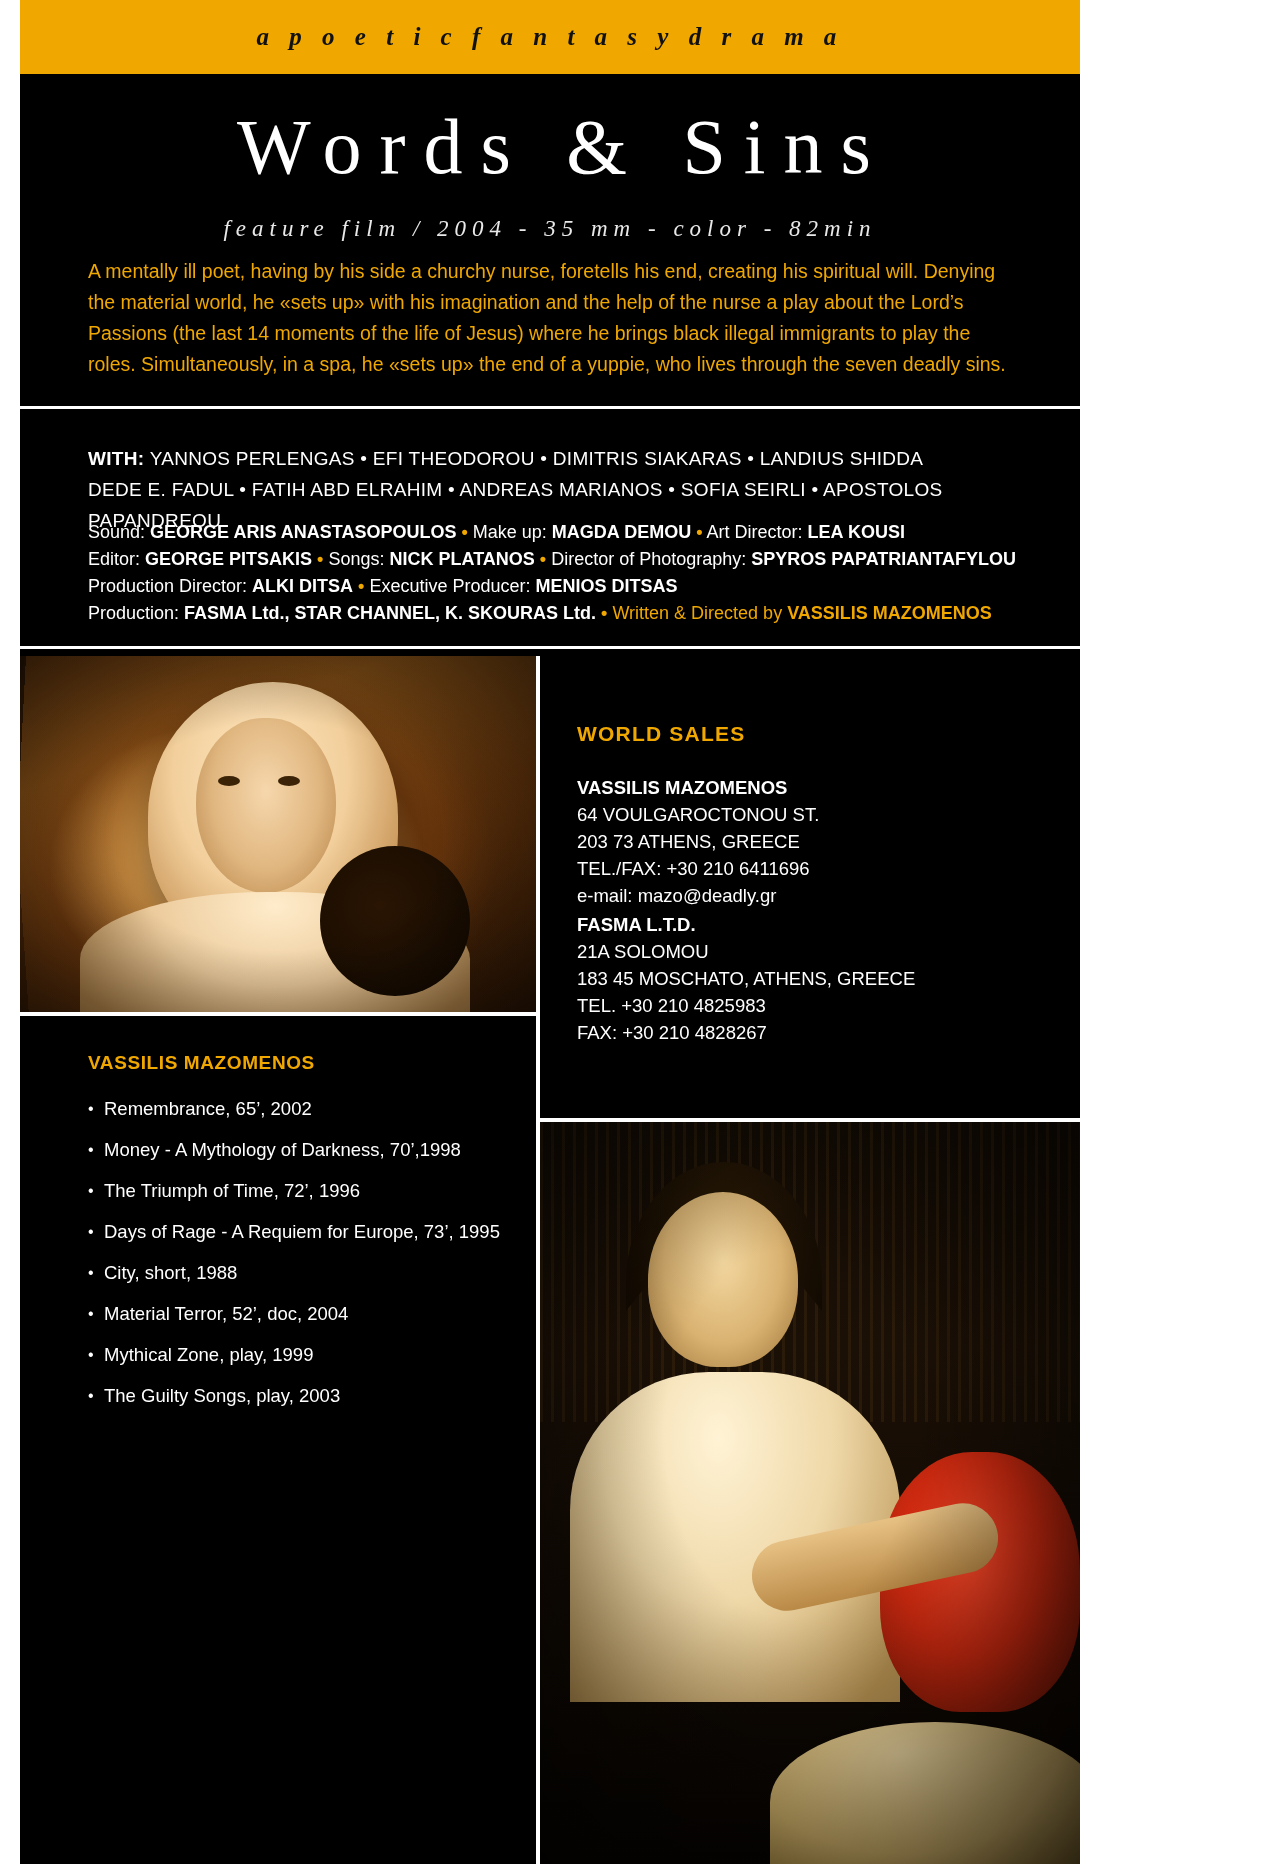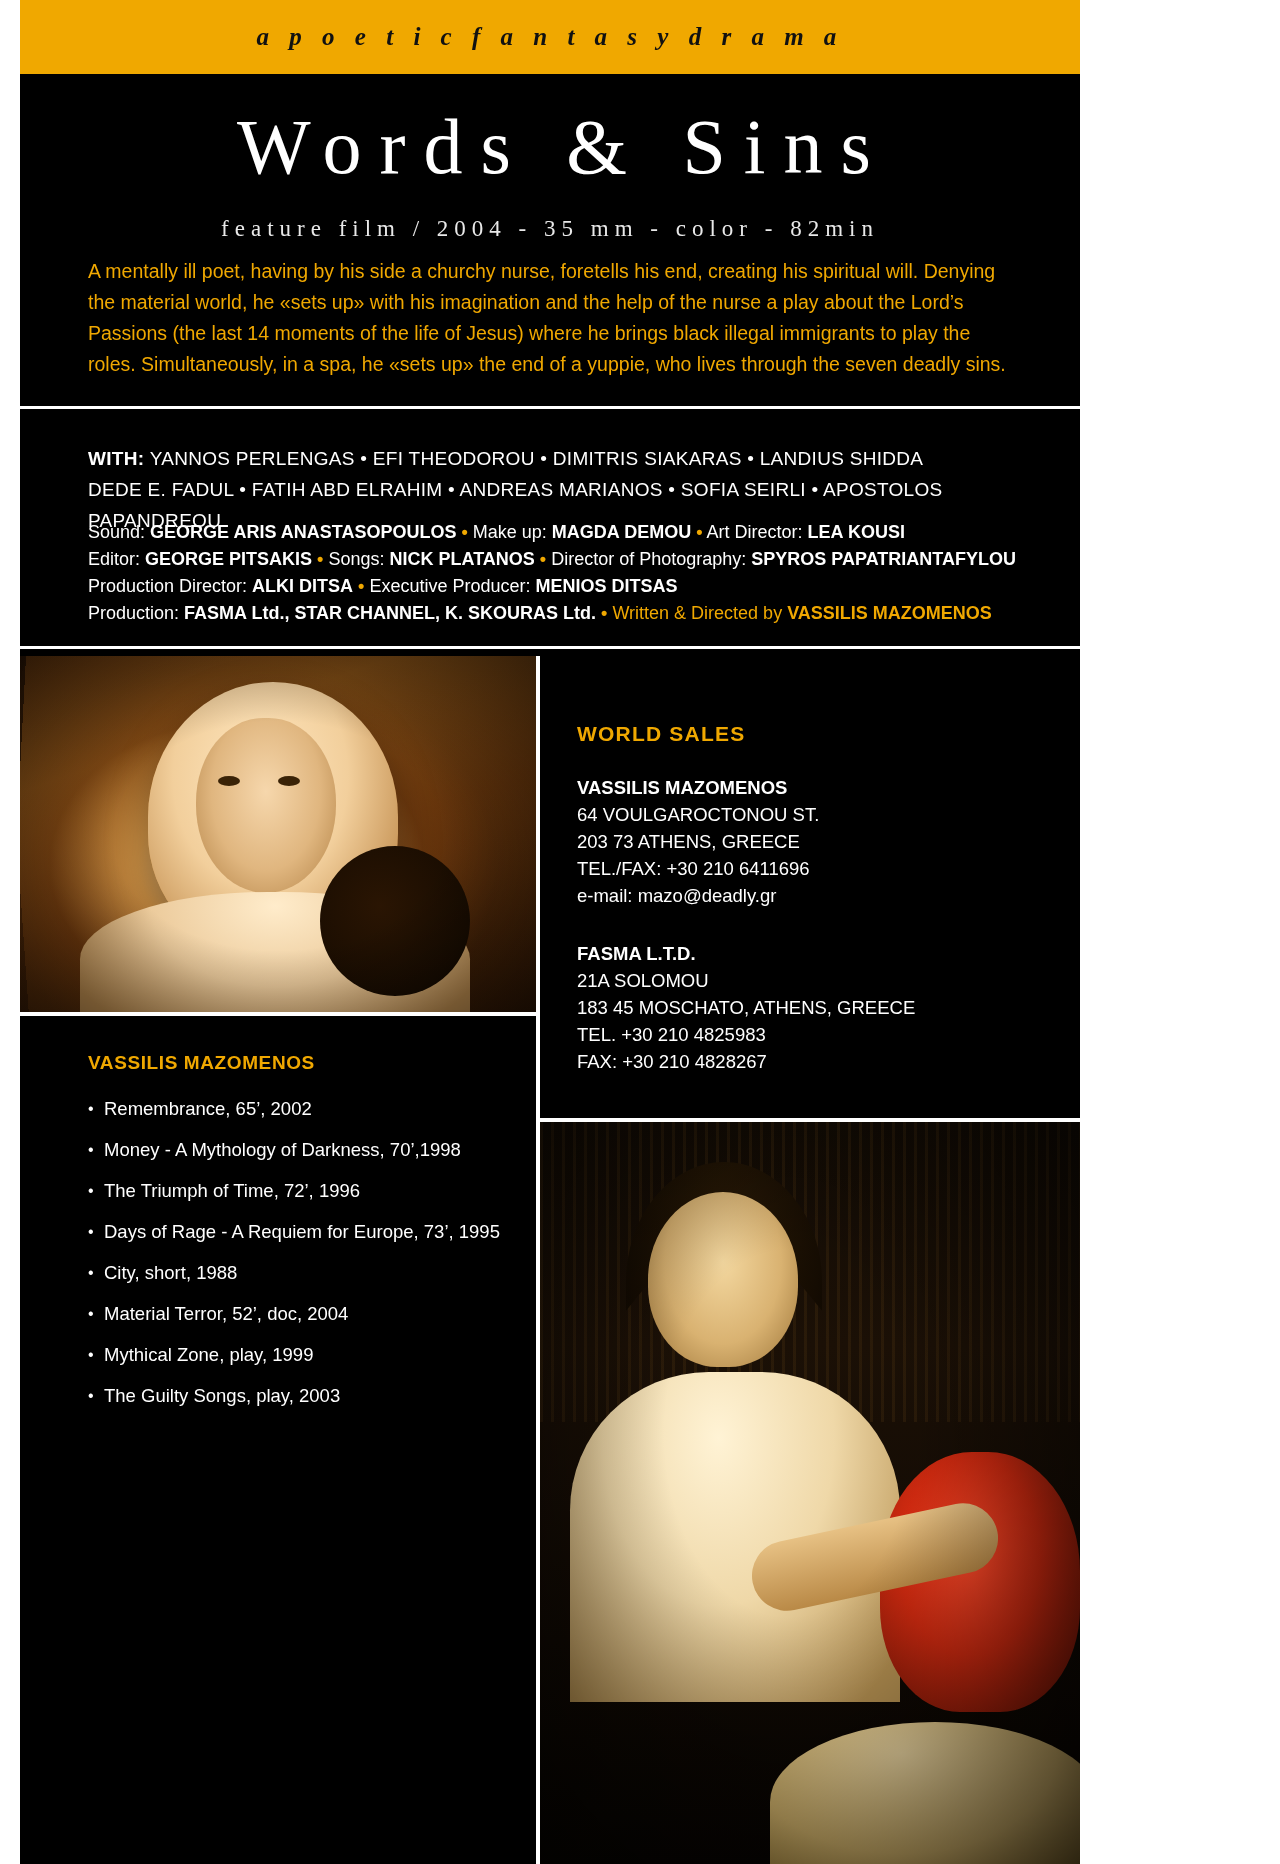--- a/index.html
+++ b/index.html
@@ -77,20 +77,21 @@
     white-space: nowrap;
     text-indent: 18px;
   }
   .film-meta {
     position: absolute;
     left: 0;
     top: 142px;
     width: 1060px;
     text-align: center;
     font-family: "Liberation Serif", serif;
+    font-style: italic;
     font-size: 23px;
     letter-spacing: 6px;
     color: #e9e9e9;
     white-space: nowrap;
   }
   .synopsis {
     position: absolute;
     left: 68px;
     top: 182px;
     width: 928px;
@@ -227,21 +228,21 @@
   }
   .sales-b1 {
     position: absolute;
     left: 37px; top: 118px;
     font-size: 18.5px;
     line-height: 27px;
     color: #ffffff;
   }
   .sales-b2 {
     position: absolute;
-    left: 37px; top: 284px;
+    left: 37px; top: 255px;
     font-size: 18.5px;
     line-height: 27px;
     color: #ffffff;
   }
   .sales b { font-weight: bold; }
 
   
   .filmography {
     position: absolute;
     left: 0px;

